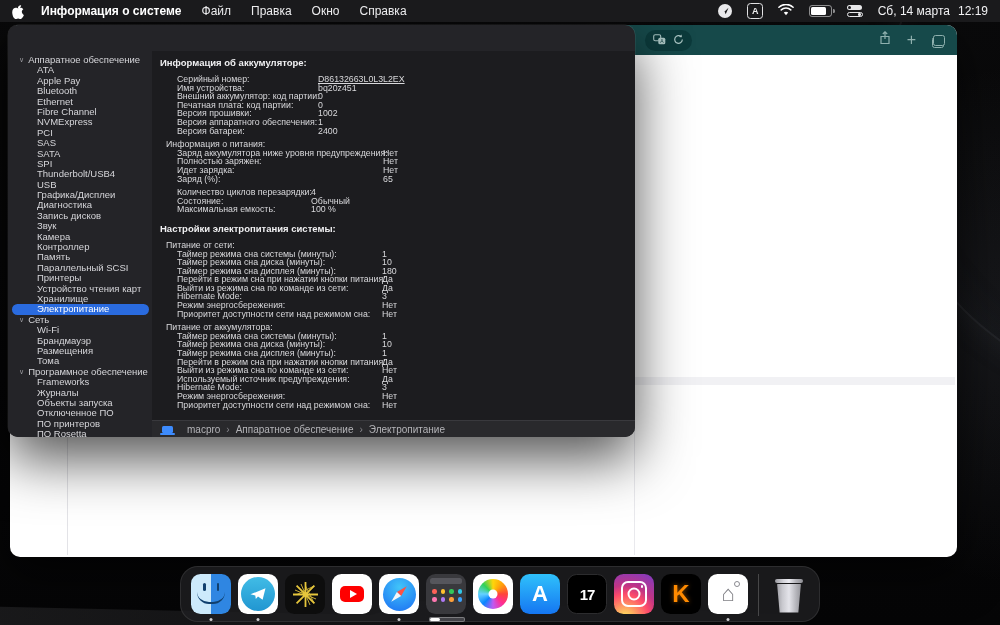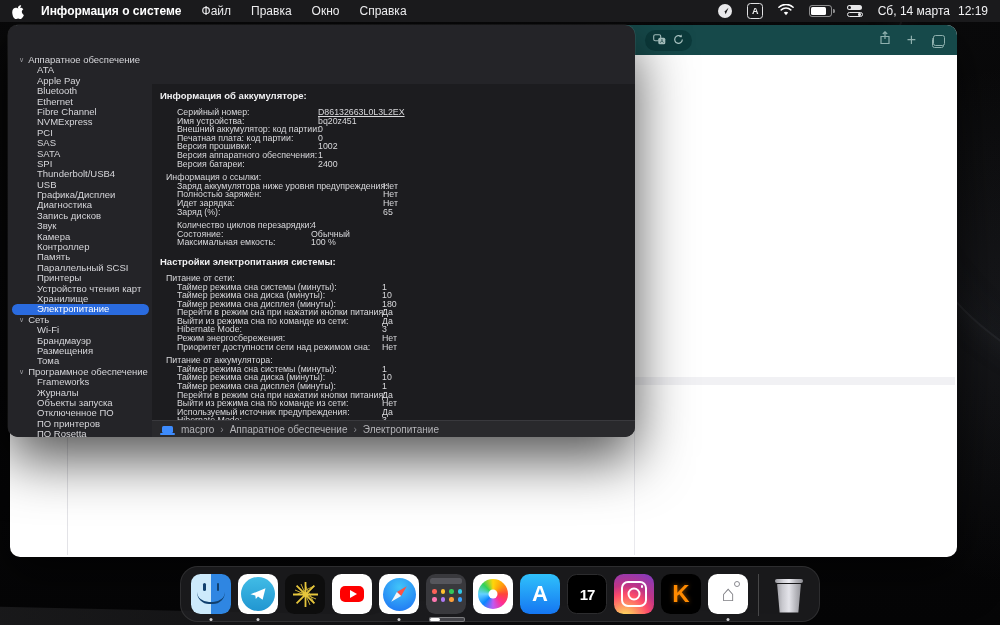--- a/index.html
+++ b/index.html
@@ -68,30 +68,30 @@
   #win-title{position:absolute;left:152px;top:0;height:26px;display:flex;align-items:center;
     color:#9b9b9f;font-weight:bold;font-size:12px;}
   #sidebar{position:absolute;left:0;top:26px;bottom:0;width:144px;background:#242428;
     border-radius:0 0 0 10px;overflow:hidden;padding-top:4px;box-sizing:border-box;}
   .side-section{display:flex;align-items:center;gap:4px;padding-left:11px;height:10.4px;line-height:10.4px;
     color:#d6d6da;font-size:9.5px;}
   .side-section .chev{color:#9a9a9e;font-size:7px;line-height:10.4px;}
   .side-item{padding-left:29px;height:10.4px;line-height:10.4px;color:#d6d6da;font-size:9.5px;white-space:nowrap;}
   .side-item.selected{background:#2a6bdf;border-radius:9px;margin:0 3px 0 4px;padding-left:25px;color:#fff;}
   #content{position:absolute;left:144px;top:26px;right:0;bottom:17px;background:#1c1c1f;
-    overflow:hidden;padding:4px 0 0 8px;box-sizing:border-box;font-size:8.8px;color:#d9d9dc;margin-top:33px;}
+    overflow:hidden;padding:4px 0 0 8px;box-sizing:border-box;font-size:8.8px;color:#d9d9dc;}
   .sec-header{font-weight:bold;font-size:9.5px;line-height:11px;color:#f0f0f2;margin:2px 0 7px 0;}
   .sec2{margin-top:9px;}
   .grp{margin-top:5px;}
   .grp-title{padding-left:6px;line-height:8.6px;white-space:nowrap;}
   .row{position:relative;padding-left:17px;line-height:8.6px;white-space:nowrap;}
   .row .val{position:absolute;top:0;}
   #statusbar{position:absolute;left:144px;right:0;bottom:0;height:17px;background:#29292c;
     border-top:1px solid #39393d;border-radius:0 0 10px 0;display:flex;align-items:center;
-    padding-left:10px;gap:6px;font-size:10px;color:#b4b4b8;box-sizing:border-box;}
+    padding-left:10px;gap:12px;font-size:10px;color:#b4b4b8;box-sizing:border-box;}
   .lap{width:11px;height:7px;background:#3d8bfd;border-radius:1.5px;position:relative;margin-right:2px;}
   .lap::after{content:'';position:absolute;left:-2px;right:-2px;bottom:-2.5px;height:2px;background:#3d8bfd;border-radius:1px;}
   .crumb-sep{color:#85858a;}
   
   #dock{position:absolute;left:50%;transform:translateX(-50%);bottom:3px;height:56px;z-index:40;
     display:flex;align-items:flex-start;gap:7px;padding:7px 10px 0 10px;box-sizing:border-box;
     background:rgba(30,30,33,0.82);border:1px solid rgba(255,255,255,0.09);border-radius:18px;}
   .dk{position:relative;width:40px;height:40px;display:flex;align-items:center;justify-content:center;}
   .dk .base{width:40px;height:40px;border-radius:9.5px;display:flex;align-items:center;justify-content:center;position:relative;overflow:hidden;}
   .dk.running::after{content:'';position:absolute;bottom:-6.5px;left:50%;transform:translateX(-50%);
@@ -243,21 +243,21 @@
         <div class="grp">
           <div class="row"><span>Серийный номер:</span><span class="val" style="left: 158px; text-decoration: underline;">D86132663L0L3L2EX</span></div>
           <div class="row"><span>Имя устройства:</span><span class="val" style="left: 158px;">bq20z451</span></div>
           <div class="row"><span>Внешний аккумулятор: код партии:</span><span class="val" style="left: 158px;">0</span></div>
           <div class="row"><span>Печатная плата: код партии:</span><span class="val" style="left: 158px;">0</span></div>
           <div class="row"><span>Версия прошивки:</span><span class="val" style="left: 158px;">1002</span></div>
           <div class="row"><span>Версия аппаратного обеспечения:</span><span class="val" style="left: 158px;">1</span></div>
           <div class="row"><span>Версия батареи:</span><span class="val" style="left: 158px;">2400</span></div>
         </div>
         <div class="grp">
-          <div class="grp-title">Информация о ссылки:</div>
+          <div class="grp-title">Информация о питания:</div>
           <div class="row"><span>Заряд аккумулятора ниже уровня предупреждения:</span><span class="val" style="left: 223px;">Нет</span></div>
           <div class="row"><span>Полностью заряжен:</span><span class="val" style="left: 223px;">Нет</span></div>
           <div class="row"><span>Идет зарядка:</span><span class="val" style="left: 223px;">Нет</span></div>
           <div class="row"><span>Заряд (%):</span><span class="val" style="left: 223px;">65</span></div>
         </div>
         <div class="grp">
           <div class="row"><span>Количество циклов перезарядки:</span><span class="val" style="left: 151px;">4</span></div>
           <div class="row"><span>Состояние:</span><span class="val" style="left: 151px;">Обычный</span></div>
           <div class="row"><span>Максимальная емкость:</span><span class="val" style="left: 151px;">100 %</span></div>
         </div>

